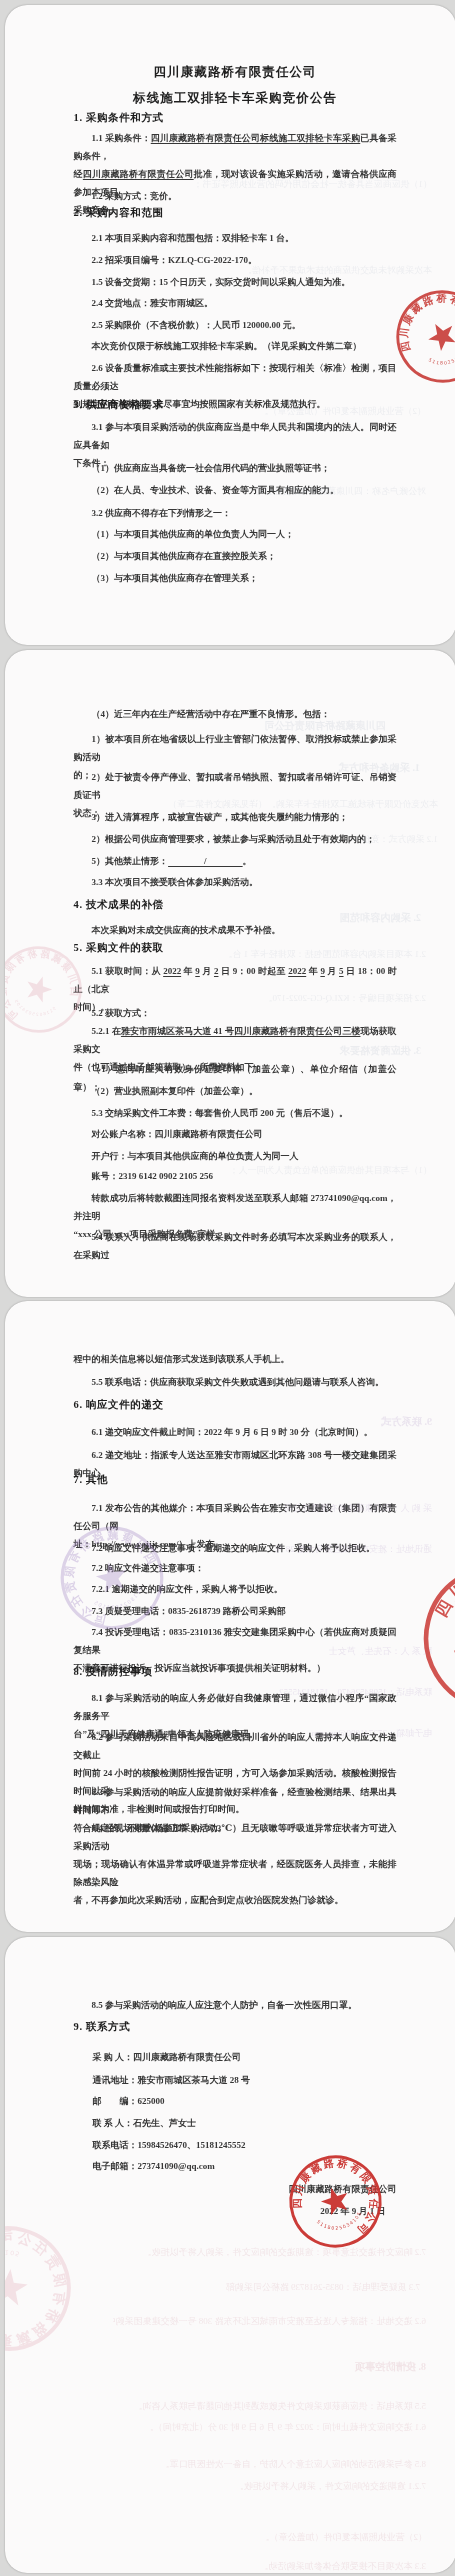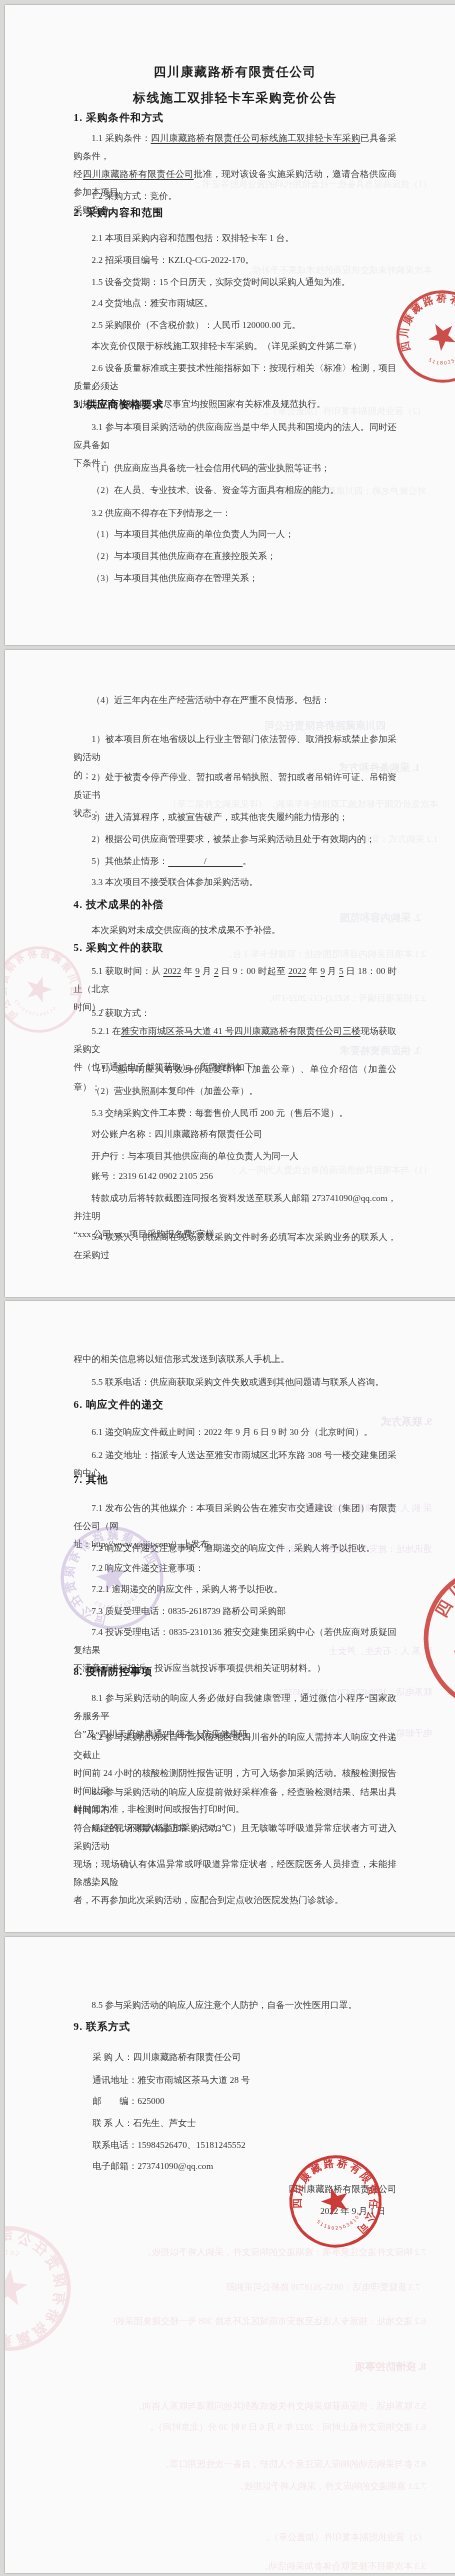--- a/index.html
+++ b/index.html
@@ -1,21 +1,21 @@
 <!DOCTYPE html>
 <html style="font-size:9px"><head>
 <meta charset="utf-8">
 <style>
   html,body{margin:0;padding:0;background:#d9d9d8;}
   #canvas{position:relative;width:455px;height:2576px;overflow:hidden;
           font-family:"Liberation Serif","DejaVu Serif",serif;}
   .page{position:absolute;left:4.6px;width:451px;background:#fbfafa;overflow:hidden;
-        box-shadow:0 0 1.7px rgba(0,0,0,.35);}
+        box-shadow:0 0 1.7px rgba(0,0,0,.35);border-radius:22px;}
   .t{position:absolute;left:69px;width:323px;font-size:9px;line-height:18px;
-     color:#373737;text-align:justify;}
+     color:#373737;text-align:justify;font-weight:bold;}
   .ind{text-indent:2em;}
   .rt{text-align:right;}
   .title{position:absolute;left:69px;width:323px;text-align:center;
          font-size:12.5px;font-weight:bold;color:#1f1f1f;letter-spacing:1.1px;line-height:17px;}
   .hd{position:absolute;left:69px;width:323px;font-size:10.5px;font-weight:bold;
       color:#1d1d1d;letter-spacing:0.6px;line-height:17px;font-family:"Liberation Serif","DejaVu Serif",serif;}
   .u{text-decoration:underline;text-underline-offset:2.3px;}
   .seal{position:absolute;pointer-events:none;}
   .seal svg{display:block;width:100%;height:100%;}
   .bleed{position:absolute;transform:scaleX(-1);white-space:nowrap;overflow:hidden;
@@ -69,21 +69,21 @@
           </defs>
           <circle cx="100" cy="100" r="92" fill="none" stroke="currentColor" stroke-width="6"></circle>
           <polygon fill="currentColor" points="100,70 107.1,90.3 128.5,90.7 111.4,103.7 117.6,124.3 100,112 82.4,124.3 88.6,103.7 71.5,90.7 92.9,90.3"></polygon>
           <text fill="currentColor" font-size="21" font-weight="bold" letter-spacing="5" font-family="Liberation Serif, DejaVu Serif, serif"><textPath href="#ct1" startOffset="8">四川康藏路桥有限责任公司</textPath></text>
           <text fill="currentColor" font-size="9.5" letter-spacing="2.5" font-family="DejaVu Sans, sans-serif"><textPath href="#cn1" startOffset="30">5118025034105</textPath></text>
         </svg>
       </div>
   </div>
 
   <div class="page" style="top:650px;height:647px;">
-    <div class="t ind" style="top:41px">（4）近三年内在生产经营活动中存在严重不良情形。包括：</div>
+    <div class="t ind" style="top:55px">（4）近三年内在生产经营活动中存在严重不良情形。包括：</div>
     <div class="t ind" style="top:80px">1）被本项目所在地省级以上行业主管部门依法暂停、取消投标或禁止参加采购活动<br>的；</div>
     <div class="t ind" style="top:118px">2）处于被责令停产停业、暂扣或者吊销执照、暂扣或者吊销许可证、吊销资质证书<br>状态；</div>
     <div class="t ind" style="top:158px">3）进入清算程序，或被宣告破产，或其他丧失履约能力情形的；</div>
     <div class="t ind" style="top:180px">2）根据公司供应商管理要求，被禁止参与采购活动且处于有效期内的；</div>
     <div class="t ind" style="top:202px"><span>5）其他禁止情形：</span><span class="u">　　　　/　　　　</span><span>。</span></div>
     <div class="t ind" style="top:223px">3.3 本次项目不接受联合体参加采购活动。</div>
 
     <div class="hd" style="top:246px">4. 技术成果的补偿</div>
     <div class="t ind" style="top:271px">本次采购对未成交供应商的技术成果不予补偿。</div>
 

